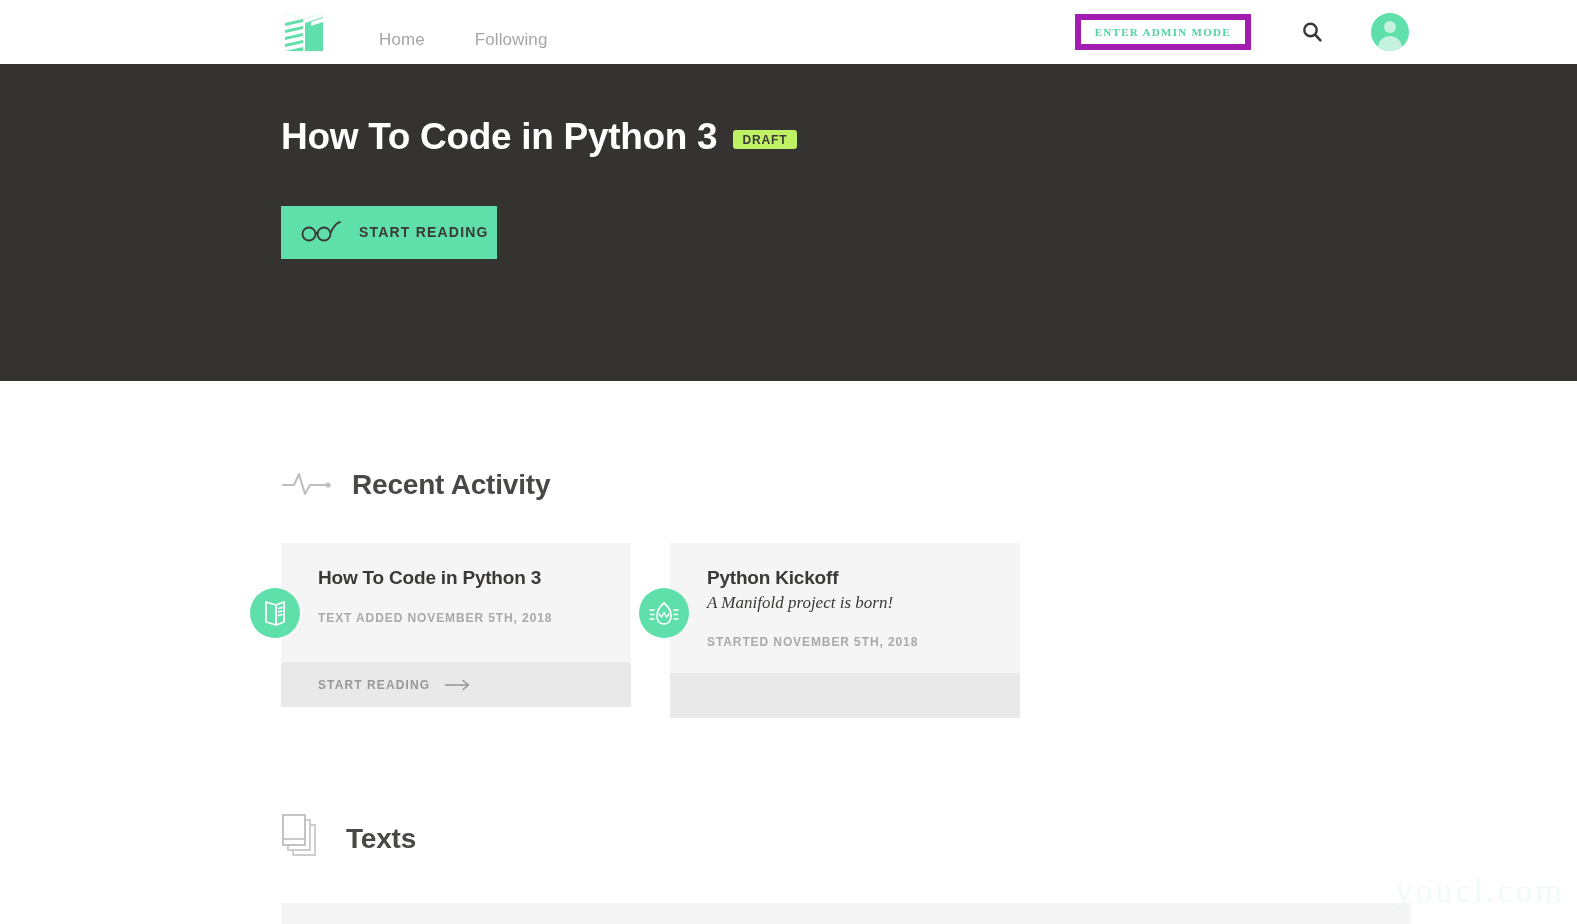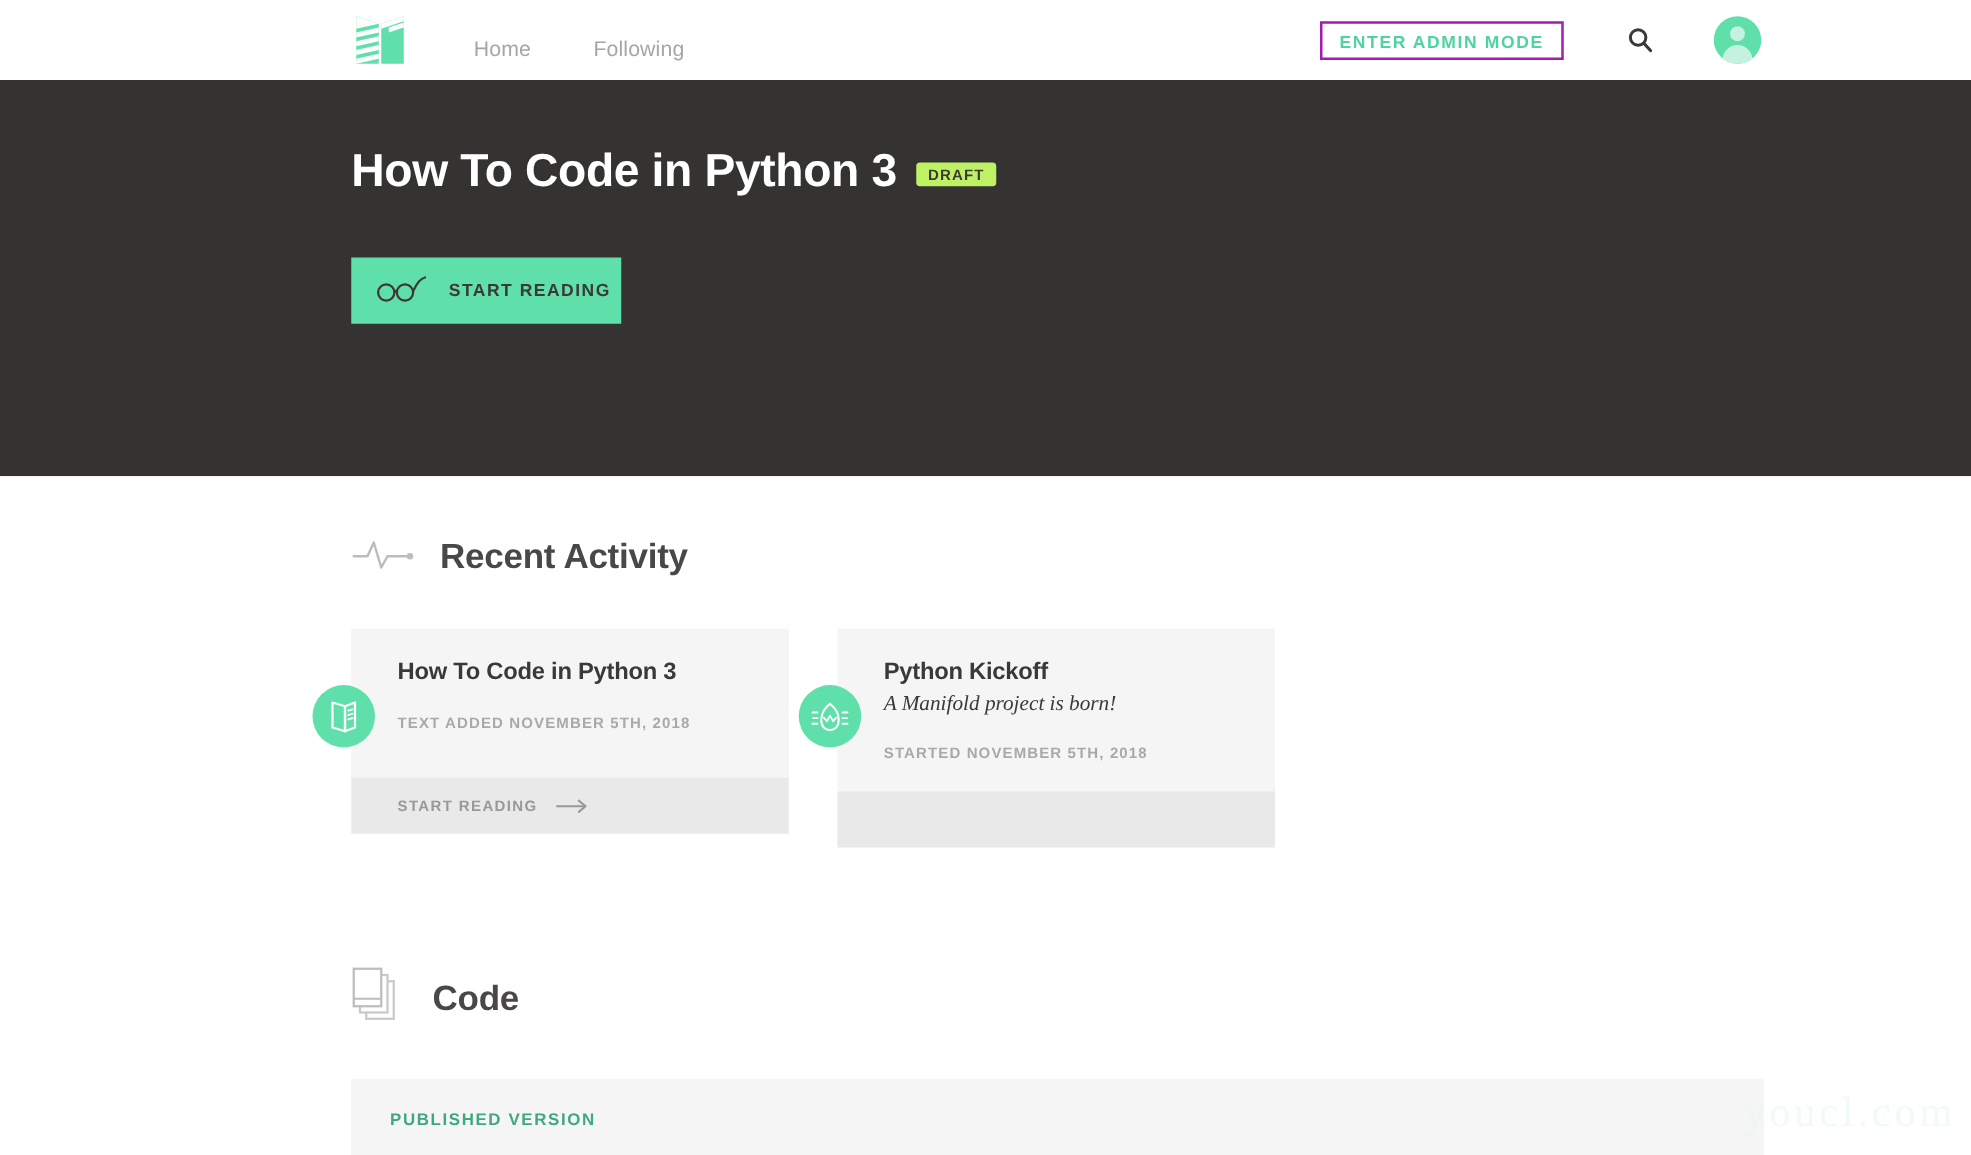--- a/index.html
+++ b/index.html
@@ -46,25 +46,25 @@
     text-decoration: none;
   }
 
   .nav-right {
     position: absolute;
     right: 168px;
     display: flex;
     align-items: center;
   }
   .admin-btn {
-    border: 2px solid #a21caf;
+    border: 6px solid #a21caf;
     background: transparent;
     color: #4fd3a0;
-    font-family: Liberation Sans, sans-serif;
-    font-size: 14px;
+    font-family: Liberation Serif, serif;
+    font-size: 11px;
     font-weight: bold;
     letter-spacing: 1.3px;
     padding: 7px 14px 6px 14px;
     cursor: pointer;
     line-height: 1;
   }
   .search-icon-wrap {
     margin-left: 50px;
     cursor: pointer;
     display: flex;
@@ -158,21 +158,21 @@
     height: 56px;
   }
   .section-head .icon { flex: none; }
   .section-title {
     margin-left: 19px;
     font-size: 28px;
     color: #4a4846;
     letter-spacing: -0.2px;
   }
 
-  #recent-activity-section { padding-top: 36px; }
+  #recent-activity-section { padding-top: 76px; }
 
   
   .cards-row {
     display: flex;
     margin-top: 30px;
     gap: 39px;
   }
   .activity-card {
     position: relative;
     width: 350px;
@@ -395,21 +395,21 @@
   <section id="texts-section">
     <div class="section-head">
       <span class="icon">
         <svg width="46" height="52" viewBox="0 0 46 52" xmlns="http://www.w3.org/2000/svg">
           <rect x="12" y="14" width="22" height="30" fill="#ffffff" stroke="#c9c9c9" stroke-width="1.8"></rect>
           <rect x="7" y="9" width="22" height="30" fill="#ffffff" stroke="#c9c9c9" stroke-width="1.8"></rect>
           <rect x="2" y="4" width="22" height="30" fill="#ffffff" stroke="#bdbdbd" stroke-width="1.8"></rect>
           <line x1="2" y1="28" x2="24" y2="28" stroke="#bdbdbd" stroke-width="1.6"></line>
         </svg>
       </span>
-      <h2 class="section-title">Code</h2>
+      <h2 class="section-title">Texts</h2>
     </div>
 
     <div class="published-box">
       <span class="published-label">PUBLISHED VERSION</span>
     </div>
   </section>
 
 </main>
 
 <div class="watermark">youcl.com</div>

